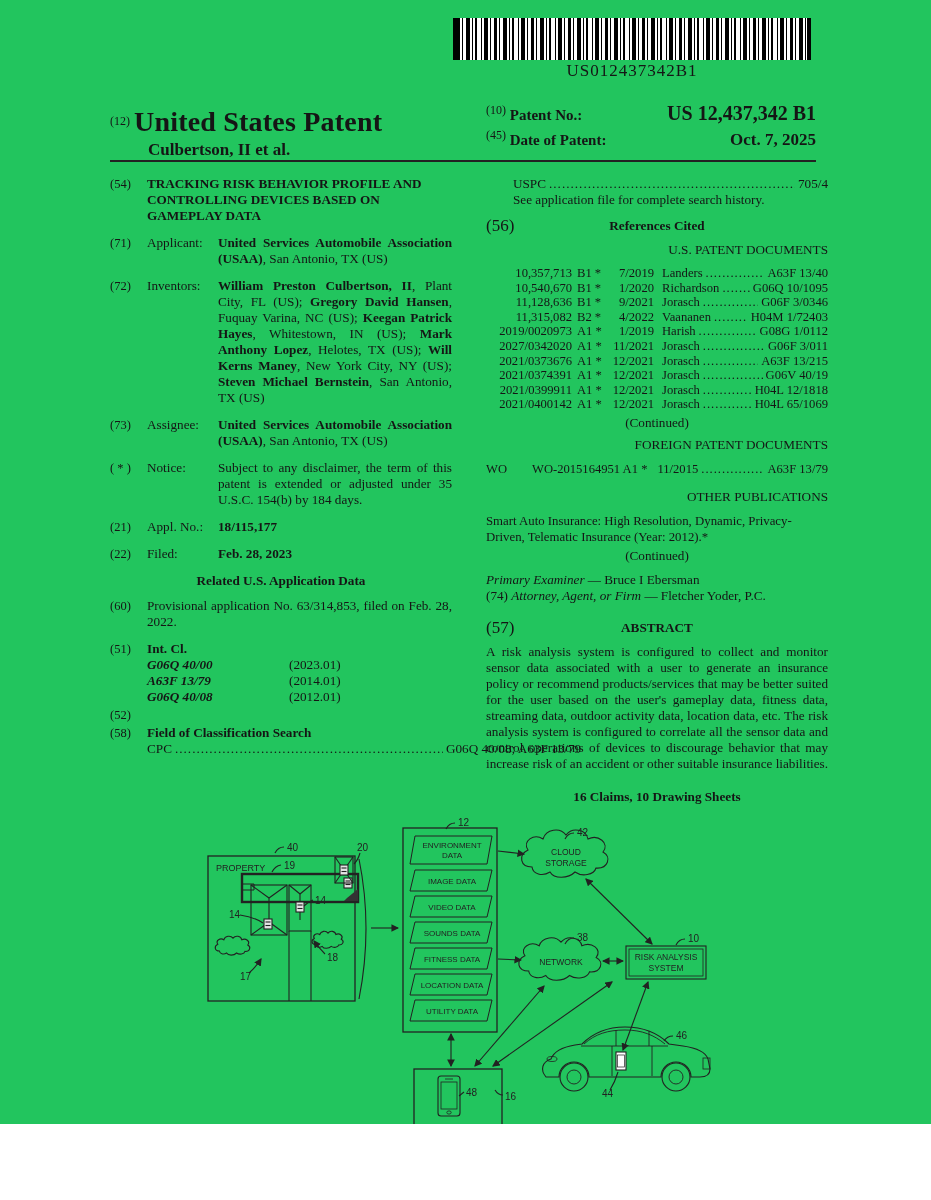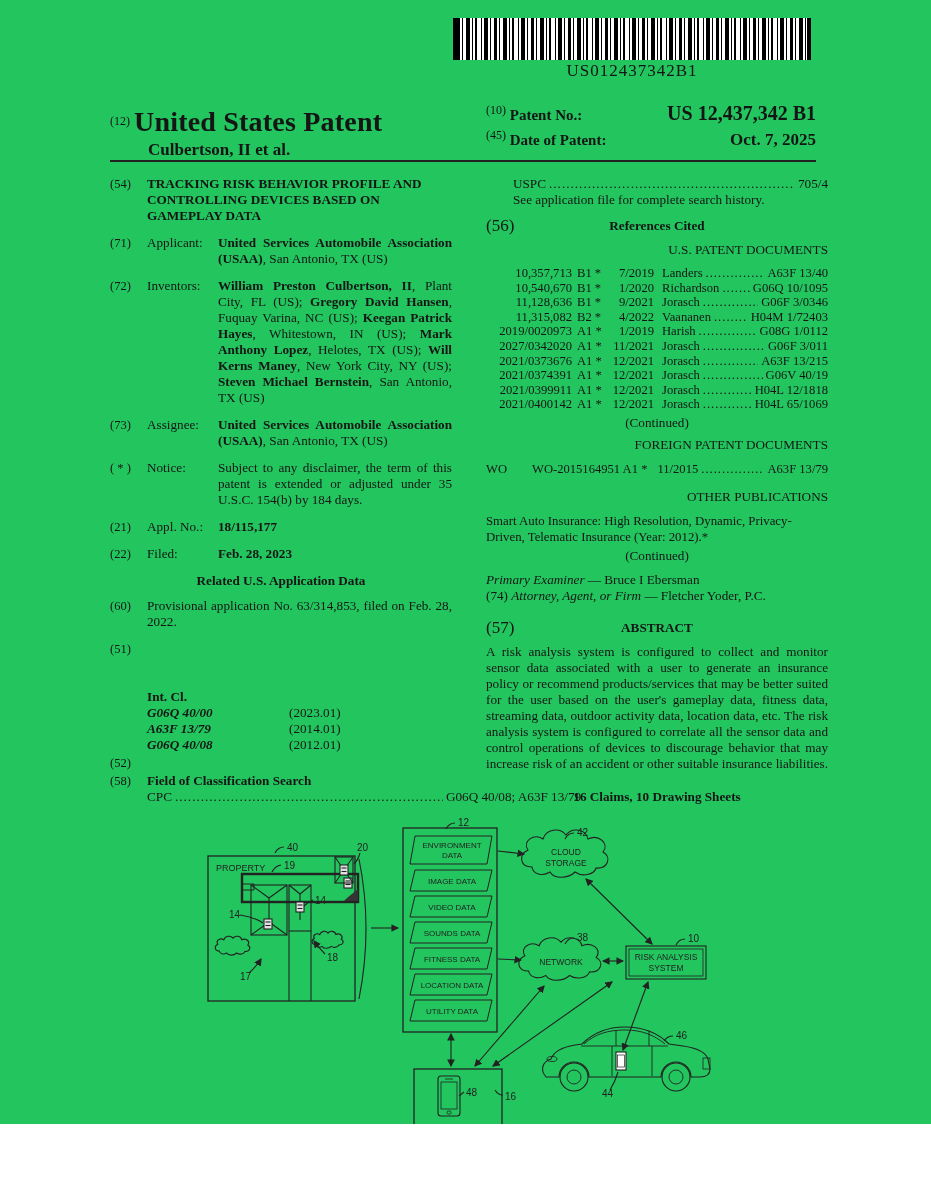--- a/index.html
+++ b/index.html
@@ -147,21 +147,21 @@
         <span class="lbl">Filed:</span>
         <span class="body"><b>Feb. 28, 2023</b></span>
       </div>
       <div class="center-head">Related U.S. Application Data</div>
       <div class="entry">
         <span class="num">(60)</span>
         <span class="body">Provisional application No. 63/314,853, filed on Feb. 28, 2022.</span>
       </div>
       <div class="entry" style="margin-bottom:2px;">
         <span class="num">(51)</span>
-        <span class="body" style="text-align:left;margin-top:48px;">
+        <span class="body" style="text-align:left;">
           <b>Int. Cl.</b>
           <div class="iclrow">
               <span class="iclcode">G06Q 40/00</span>
               <span>(2023.01)</span>
             </div>
           <div class="iclrow">
               <span class="iclcode">A63F 13/79</span>
               <span>(2014.01)</span>
             </div>
           <div class="iclrow">

